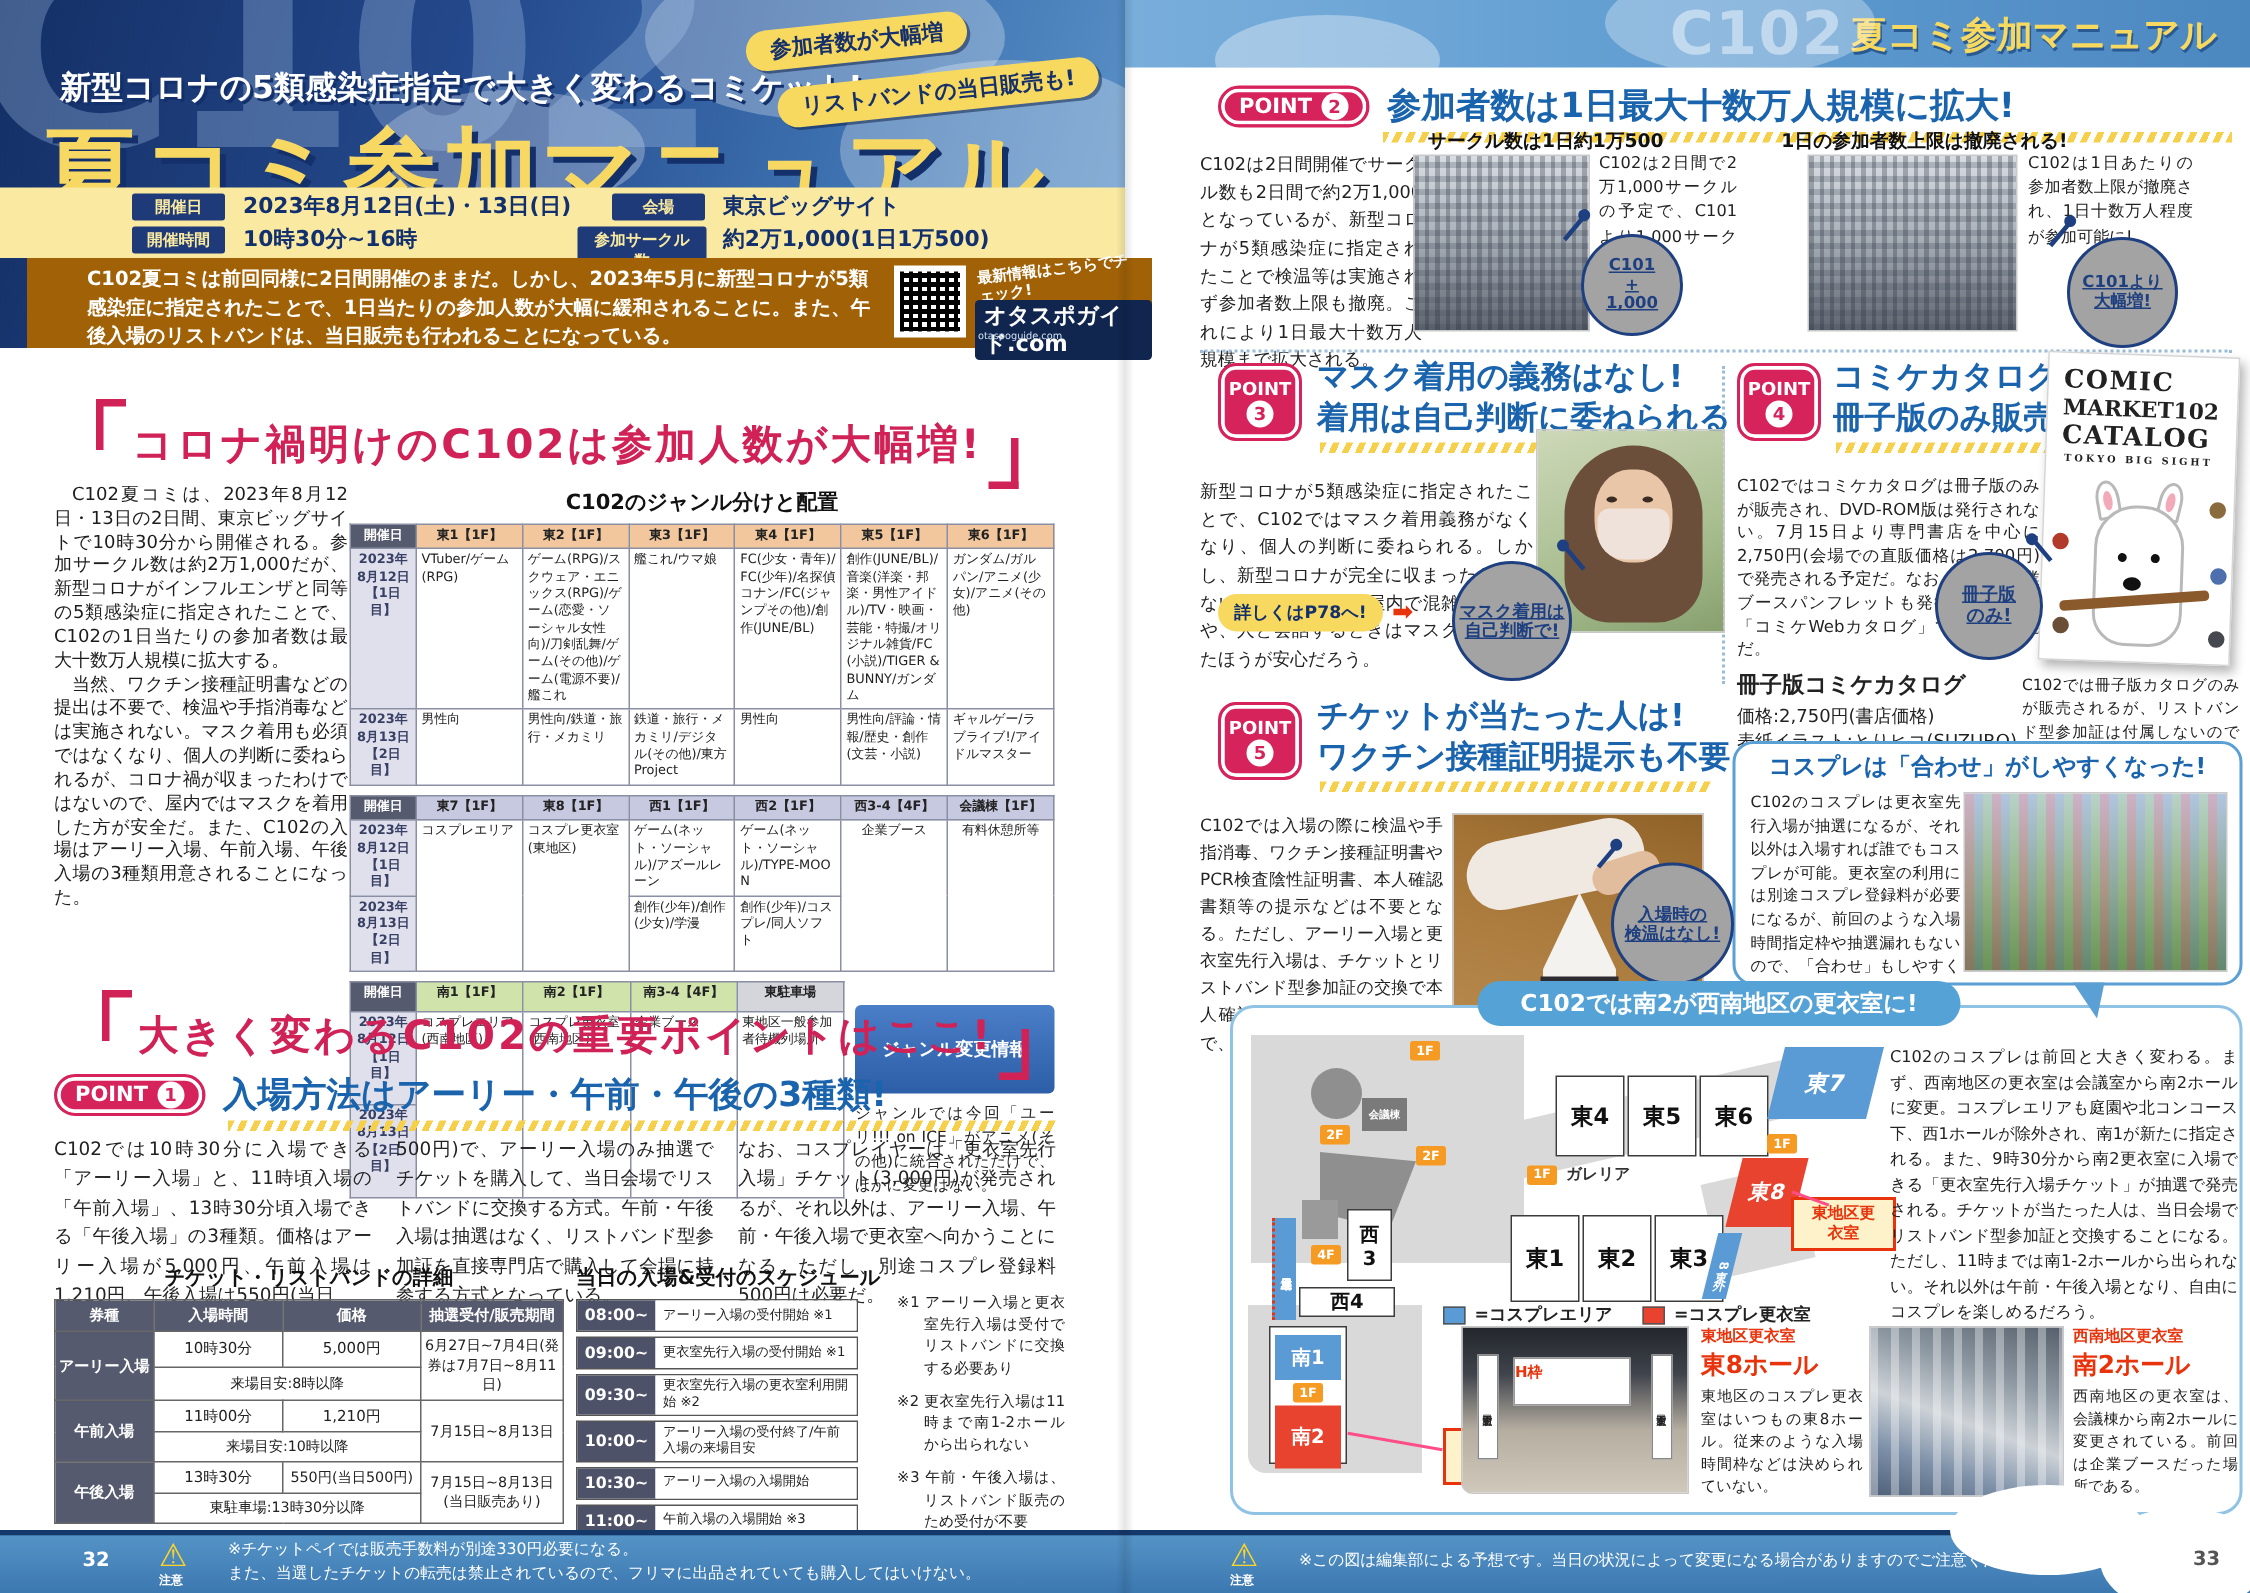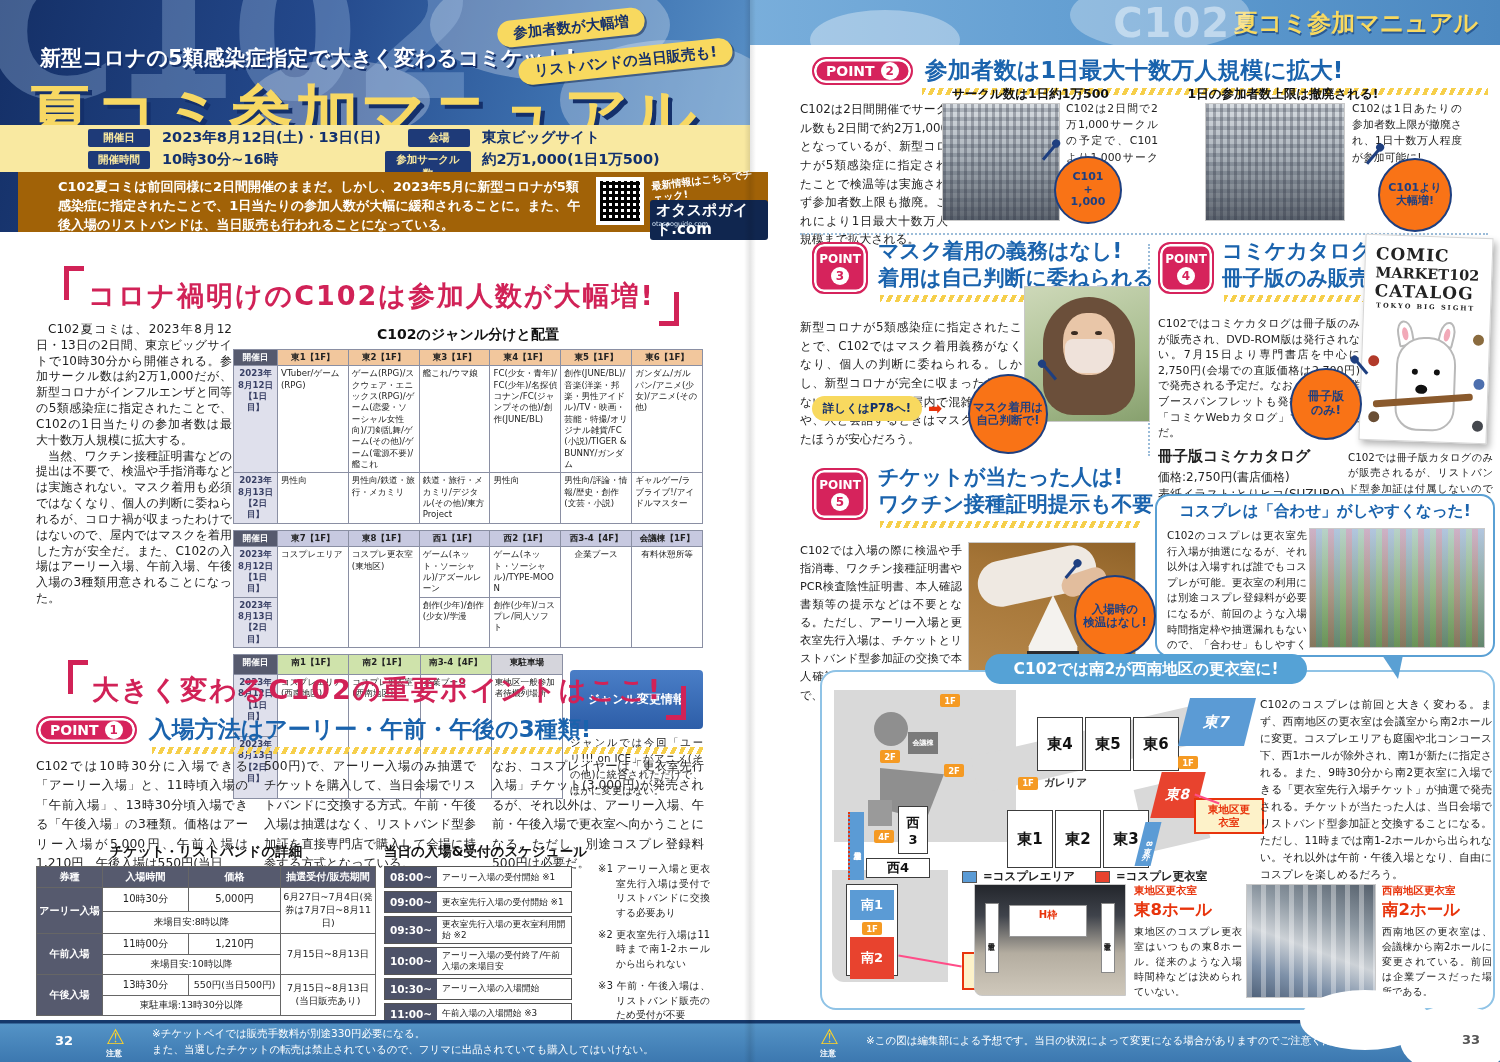--- a/index.html
+++ b/index.html
@@ -124,23 +124,23 @@
   .rtitle{font-size:24px;font-weight:900;color:#f8d95f;margin-left:4px;text-shadow:1px 2px 0 #2a5a94;}
 
   
   .photo-crowd{background:
     repeating-linear-gradient(90deg,rgba(40,45,60,.30) 0 3px,transparent 3px 7px),
     repeating-linear-gradient(0deg,rgba(70,80,95,.28) 0 4px,transparent 4px 9px),
     linear-gradient(180deg,#d8dde2 0%,#aab2ba 45%,#5f6670 100%);}
   .photo-frame{border:1px solid #c9c9c9;}
   .caption-b{font-weight:900;font-size:12.5px;text-align:center;color:#111;}
   .side-note{font-size:10.8px;line-height:1.5;text-align:justify;}
-  .callout{position:absolute;border-radius:50%;background:#f97316;border:2.5px solid #1e3f80;
+  .callout{position:absolute;border-radius:50%;background:#a3a3a3;border:2.5px solid #1e3f80;
     color:#1e3f80;font-weight:900;display:flex;flex-direction:column;align-items:center;
-    justify-content:center;text-align:center;line-height:1.15;}
+    justify-content:center;text-align:center;line-height:1.15;text-decoration:underline;}
   .stem{position:absolute;width:2.5px;background:#1e3f80;}
   .stem::after{content:"";position:absolute;left:-3px;top:-5px;width:8px;height:8px;border-radius:50%;
     background:#1e3f80;}
 
   .link-pill{position:absolute;background:#f8d95f;border-radius:13px;color:#14306b;font-weight:900;
     font-size:11.5px;display:flex;align-items:center;justify-content:center;}
   .red-arrow{position:absolute;color:#e8340c;font-size:17px;font-weight:900;}
 
   
   .photo-woman{background:linear-gradient(160deg,#cdd8b8 0%,#a8bd8f 60%,#87a06e 100%);overflow:hidden;}
@@ -188,21 +188,21 @@
     linear-gradient(180deg,#cfd9e4 0%,#9fb48d 55%,#6d8a57 100%);}
   
   .photo-booth{background:
     repeating-linear-gradient(90deg,rgba(255,255,255,.35) 0 5px,transparent 5px 14px),
     linear-gradient(200deg,#55606c 0%,#8c97a1 30%,#cdd2d7 55%,#7d90a8 78%,#4e6078 100%);}
   
   .photo-east{background:linear-gradient(180deg,#23262c 0%,#3f434b 28%,#b4ada0 62%,#cfc8bb 100%);
     overflow:hidden;}
   .vsign{position:absolute;width:14px;height:70px;background:#fff;border:1px solid #888;
     writing-mode:vertical-rl;font-size:6.8px;color:#222;text-align:center;line-height:14px;}
-  .hsign{position:absolute;background:#fff;border:1px solid #999;text-align:center;}
+  .hsign{position:absolute;background:#fff;border:1px solid #999;text-align:left;}
   .hsign .hw1{color:#e8340c;font-weight:900;font-size:10px;margin-top:2px;}
 
   
   .map-panel{position:absolute;left:820px;top:670px;width:675px;height:340px;background:#fff;
     border:2.5px solid #8fc3e6;border-radius:16px;}
   .map-title{position:absolute;left:985px;top:654px;width:322px;height:30px;background:#55a2d6;
     border-radius:16px;color:#fff;font-weight:900;font-size:15.5px;display:flex;align-items:center;
     justify-content:center;z-index:5;}
   .gray{position:absolute;background:#d9d9d9;}
   .bld{position:absolute;background:#fff;border:1.5px solid #3c3c3c;display:flex;align-items:center;

